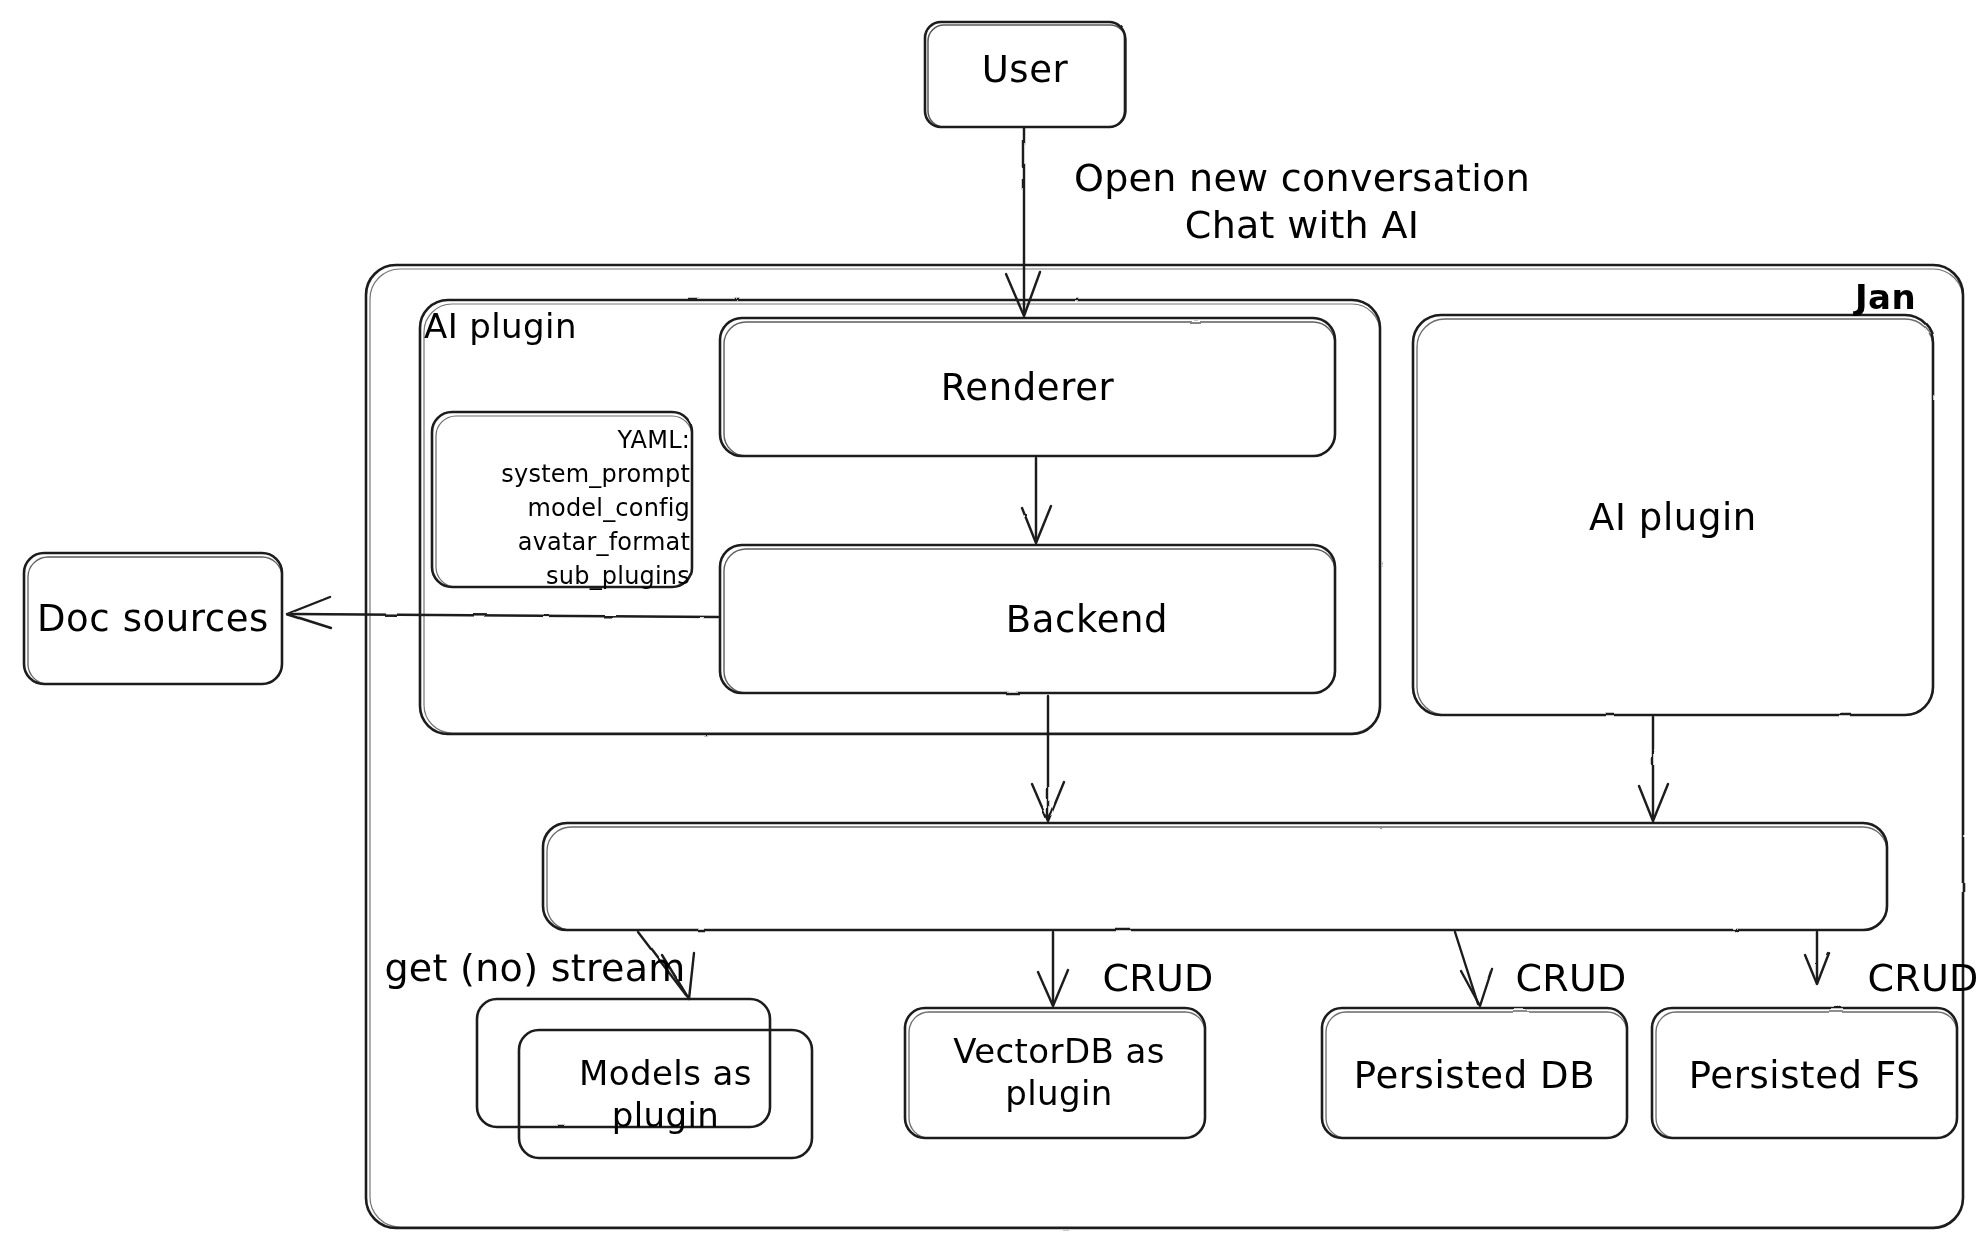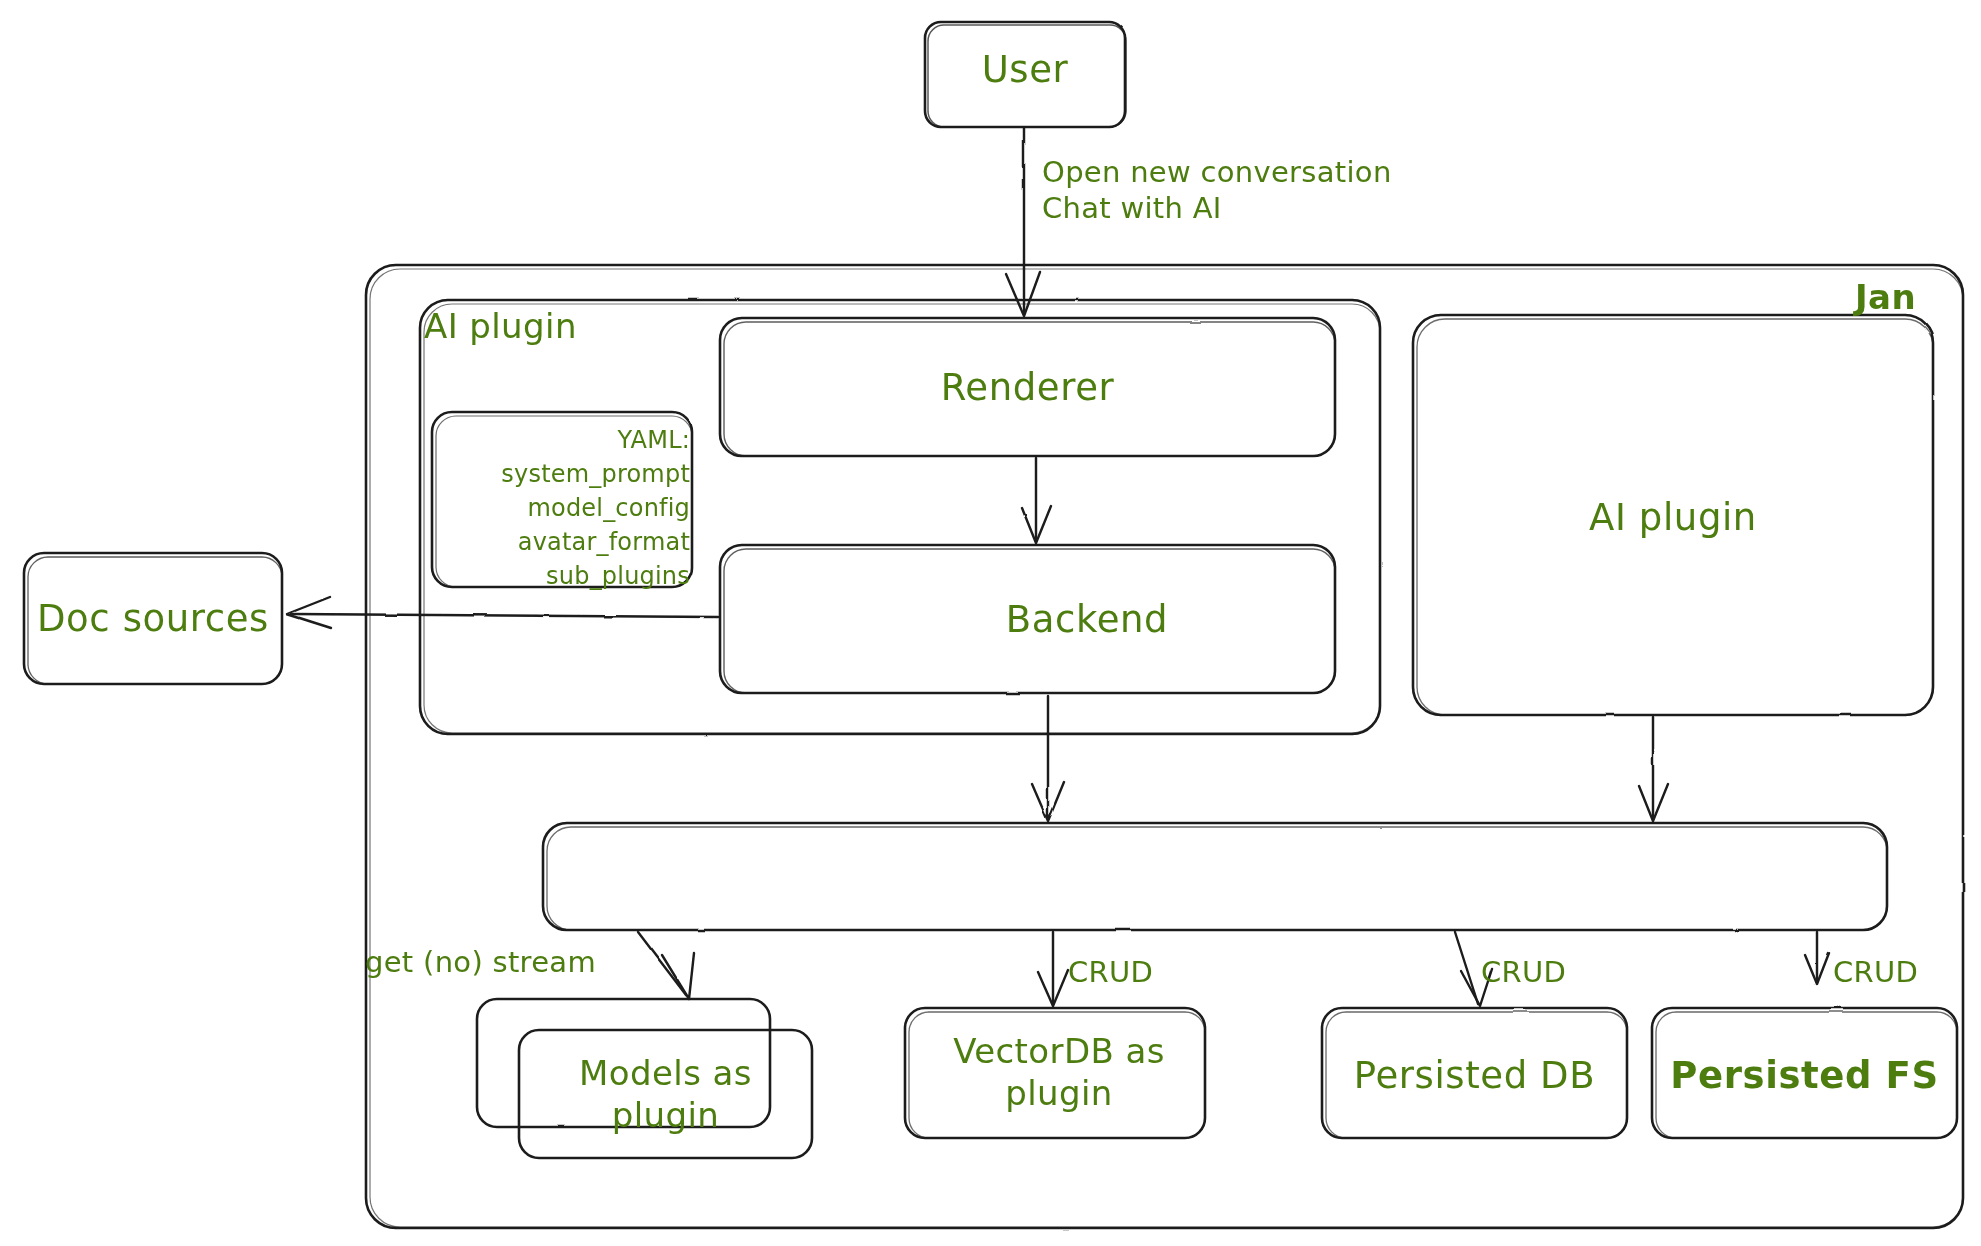--- a/index.html
+++ b/index.html
@@ -21,30 +21,30 @@
   }
   svg.layer {
     position: absolute;
     left: 0;
     top: 0;
     width: 1981px;
     height: 1246px;
   }
   .node-text {
     position: absolute;
-    color: #4d7c0f;
+    color: #000000;
     font-family: "DejaVu Sans", sans-serif;
     text-align: center;
     line-height: 1.24;
     white-space: pre-line;
     pointer-events: none;
   }
   .t-box      { font-size: 37px; letter-spacing: 0.6px; }
   .t-boxsm    { font-size: 34px; letter-spacing: 0.4px; }
-  .t-edge     { font-size: 29px; letter-spacing: 0.3px; text-align: left; }
+  .t-edge     { font-size: 38px; letter-spacing: 0.3px; text-align: center; }
   .t-group    { font-size: 34px; letter-spacing: 0.4px; text-align: left; }
   .t-yaml     { font-size: 24px; letter-spacing: 0.2px; text-align: right; line-height: 1.42; }
 </style>
 </head>
 <body>
 
 <div id="canvas">
 
   <svg class="layer" viewBox="0 0 1981 1246">
     <defs>
@@ -208,15 +208,15 @@
   <div class="node-text t-edge" style="left:1833px; top:955px; width:180px;">CRUD</div>
 
   <div class="node-text t-boxsm" style="left:519px; top:1052px; width:293px;">Models as
 plugin</div>
 
   <div class="node-text t-boxsm" style="left:905px; top:1030px; width:308px;">VectorDB as
 plugin</div>
 
   <div class="node-text t-box" style="left:1322px; top:1053px; width:305px;">Persisted DB</div>
 
-  <div class="node-text t-box" style="left:1652px; top:1053px; width:305px;font-weight:bold;">Persisted FS</div>
+  <div class="node-text t-box" style="left:1652px; top:1053px; width:305px;">Persisted FS</div>
 
 </div>
 
 </body></html>

